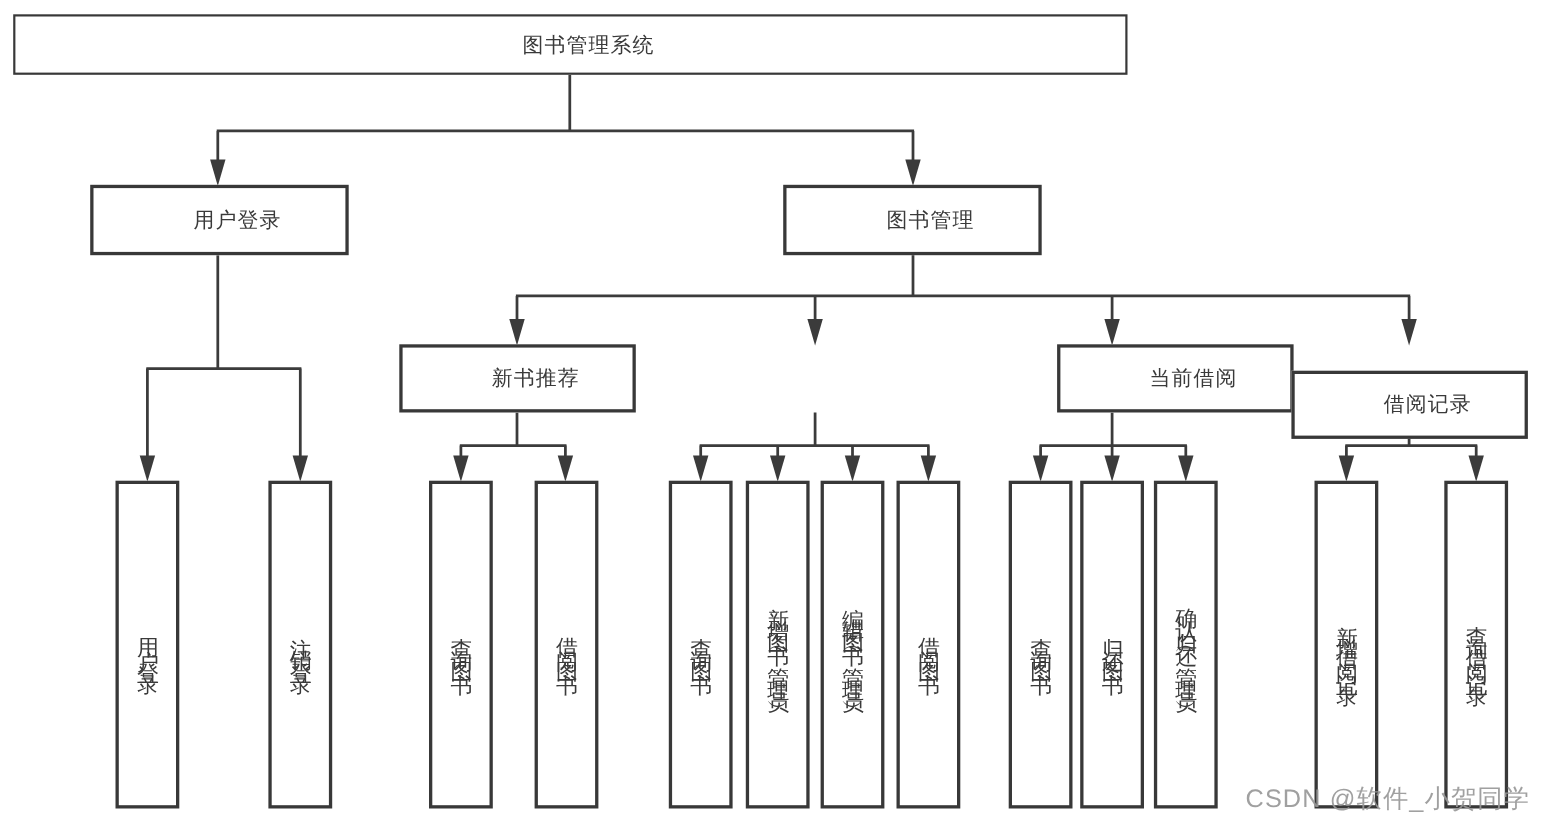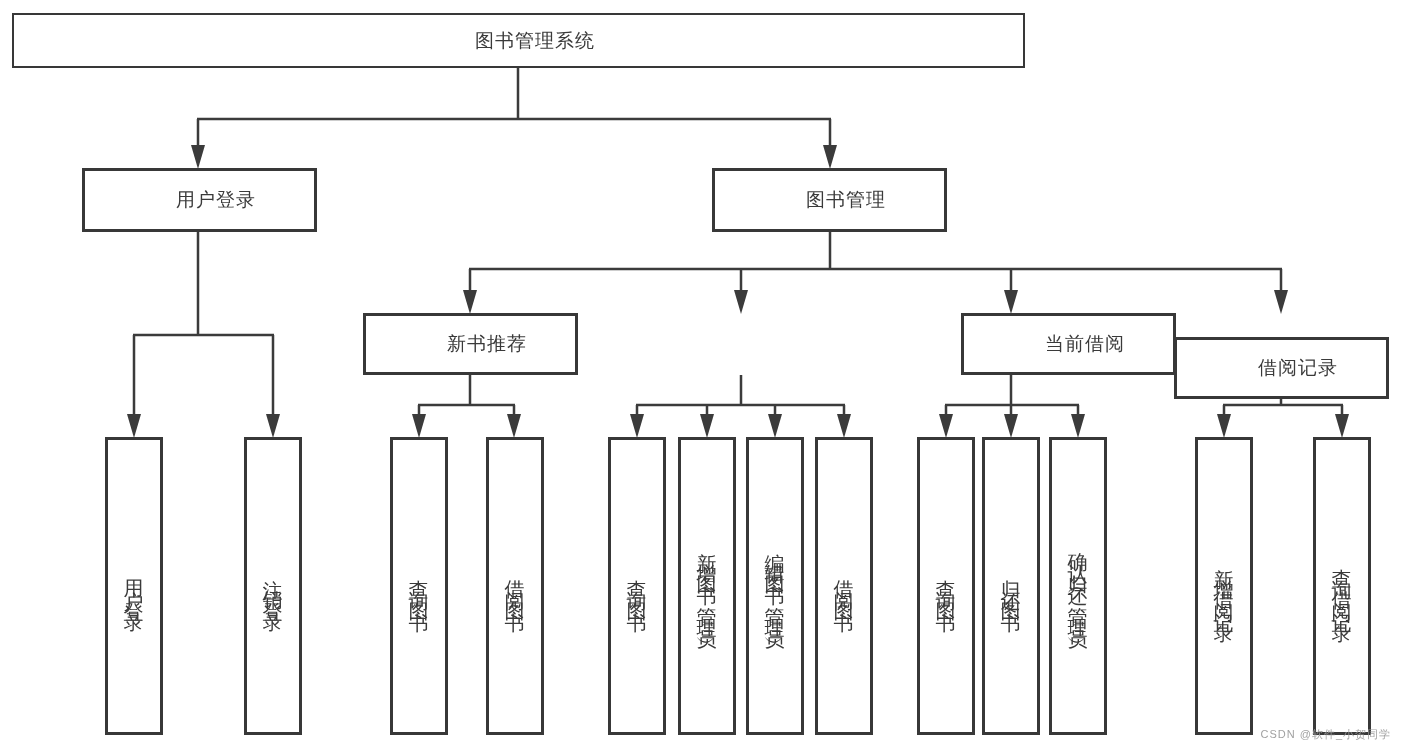--- a/index.html
+++ b/index.html
@@ -62,21 +62,21 @@
     text-orientation: mixed;
     text-align: center;
     line-height: 52px;
     font-size: 20px;
     letter-spacing: 11px;
   }
   .watermark {
     position: absolute;
     right: 14px;
     bottom: 5px;
-    font-size: 11px;
+    font-size: 23px;
     color: rgba(152, 152, 152, 0.92);
     letter-spacing: 1px;
     z-index: 3;
     white-space: nowrap;
   }
 </style>
 </head>
 <body>
 
 <div class="canvas">

